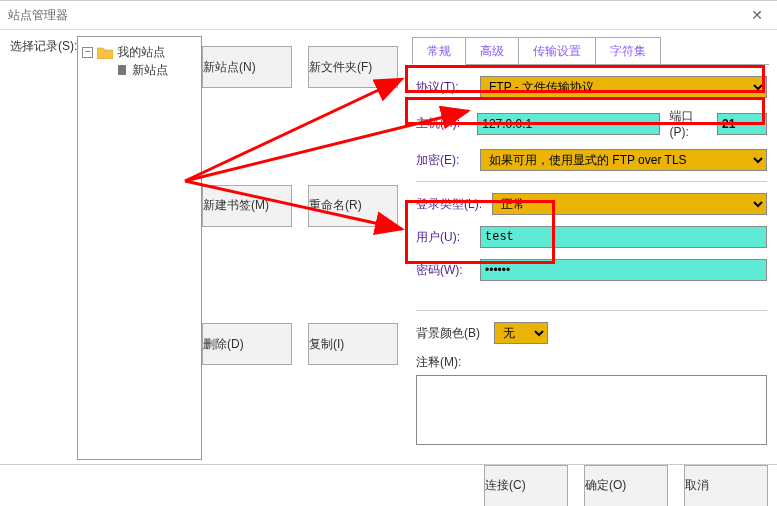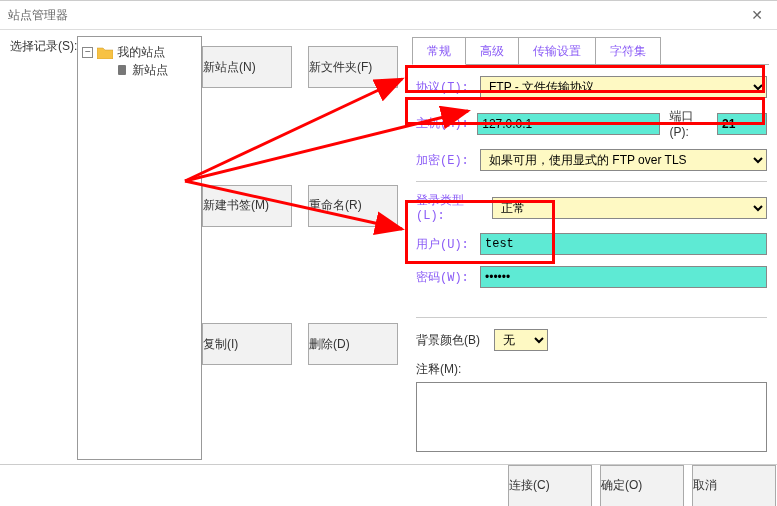--- a/index.html
+++ b/index.html
@@ -21,32 +21,32 @@
   .server-icon::before { content: ""; display: block; width: 8px; height: 10px; background: #777; margin: 2px auto 0; border-radius: 1px; }
   .tree-child { margin-left: 34px; }
   .btn-grid { display: grid; grid-template-columns: 90px 90px; gap: 8px 16px; justify-content: center; margin: 10px 0 6px 0; }
   .btn { height: 42px; border: 1px solid #aaa; background: #f2f2f2; display: flex; align-items: center; cursor: default; }
   .right { flex: 1; padding-left: 18px; position: relative; }
   .tabs { display: flex; border-bottom: 1px solid #aaa; position: relative; margin-left: -4px;}
   .tab { padding: 5px 14px 4px; border: 1px solid #aaa; background: #fff; margin-right: -1px; position: relative; top: 1px; color: #8b5cf6; }
   .tab.active { border-bottom: 1px solid #fff; background: #fff; z-index: 2; }
   .form { padding: 10px 2px 0 0; }
   .row { display: flex; align-items: center; margin-bottom: 9px; min-height: 24px; }
-  .lbl { width: 64px; color: #8b5cf6; font-family: Liberation Mono, monospace; }
+  .lbl { width: 64px; color: #4c1d95; }
   .field { flex: 1; }
   select, input[type=text], input[type=password] { height: 22px; border: 1px solid #888; padding: 1px 4px; background: #5eead4; }
-  select { background: #fef9c3; }
+  select { background: #eab308; }
   .sel-wide { width: 100%; }
   .host-input { width: 190px; }
   .port-lbl { margin: 0 6px 0 10px; }
   .port-input { width: 50px; font-weight: bold; }
   .sep { border-top: 1px solid #ccc; margin: 6px 0 10px 0; }
   .colorsel { width: 54px; }
   textarea.notes { width: 100%; height: 70px; border: 1px solid #888; resize: none; padding: 2px 4px; }
-  .footer { position: absolute; bottom: 0; left: 0; right: 0; border-top: 1px solid #ccc; height: 42px; display: flex; align-items: center; justify-content: flex-end; padding: 0 1px; gap: 8px; }
+  .footer { position: absolute; bottom: 0; left: 0; right: 0; border-top: 1px solid #ccc; height: 42px; display: flex; align-items: center; justify-content: flex-end; padding: 0 9px; gap: 16px; }
   .footer .btn { width: 84px; }
   .hl { position: absolute; border: 3px solid #ff0000; pointer-events: none; z-index: 10; }
   svg.annot { position: absolute; left: 0; top: 0; pointer-events: none; z-index: 9; }
   .user-input { width: 280px; }
 </style>
 </head>
 <body>
 
 <div class="window">
   <div class="titlebar">
@@ -80,24 +80,24 @@
         <div class="btn">
             <span>新文件夹(F)</span>
           </div>
         <div class="btn">
             <span>新建书签(M)</span>
           </div>
         <div class="btn">
             <span>重命名(R)</span>
           </div>
         <div class="btn">
-            <span>复制(I)</span>
+            <span>删除(D)</span>
           </div>
         <div class="btn">
-            <span>删除(D)</span>
+            <span>复制(I)</span>
           </div>
       </div>
     </div>
 
     <div class="right">
       <div class="tabs">
         <div class="tab active"><span>常规</span></div>
         <div class="tab"><span>高级</span></div>
         <div class="tab"><span>传输设置</span></div>
         <div class="tab"><span>字符集</span></div>

